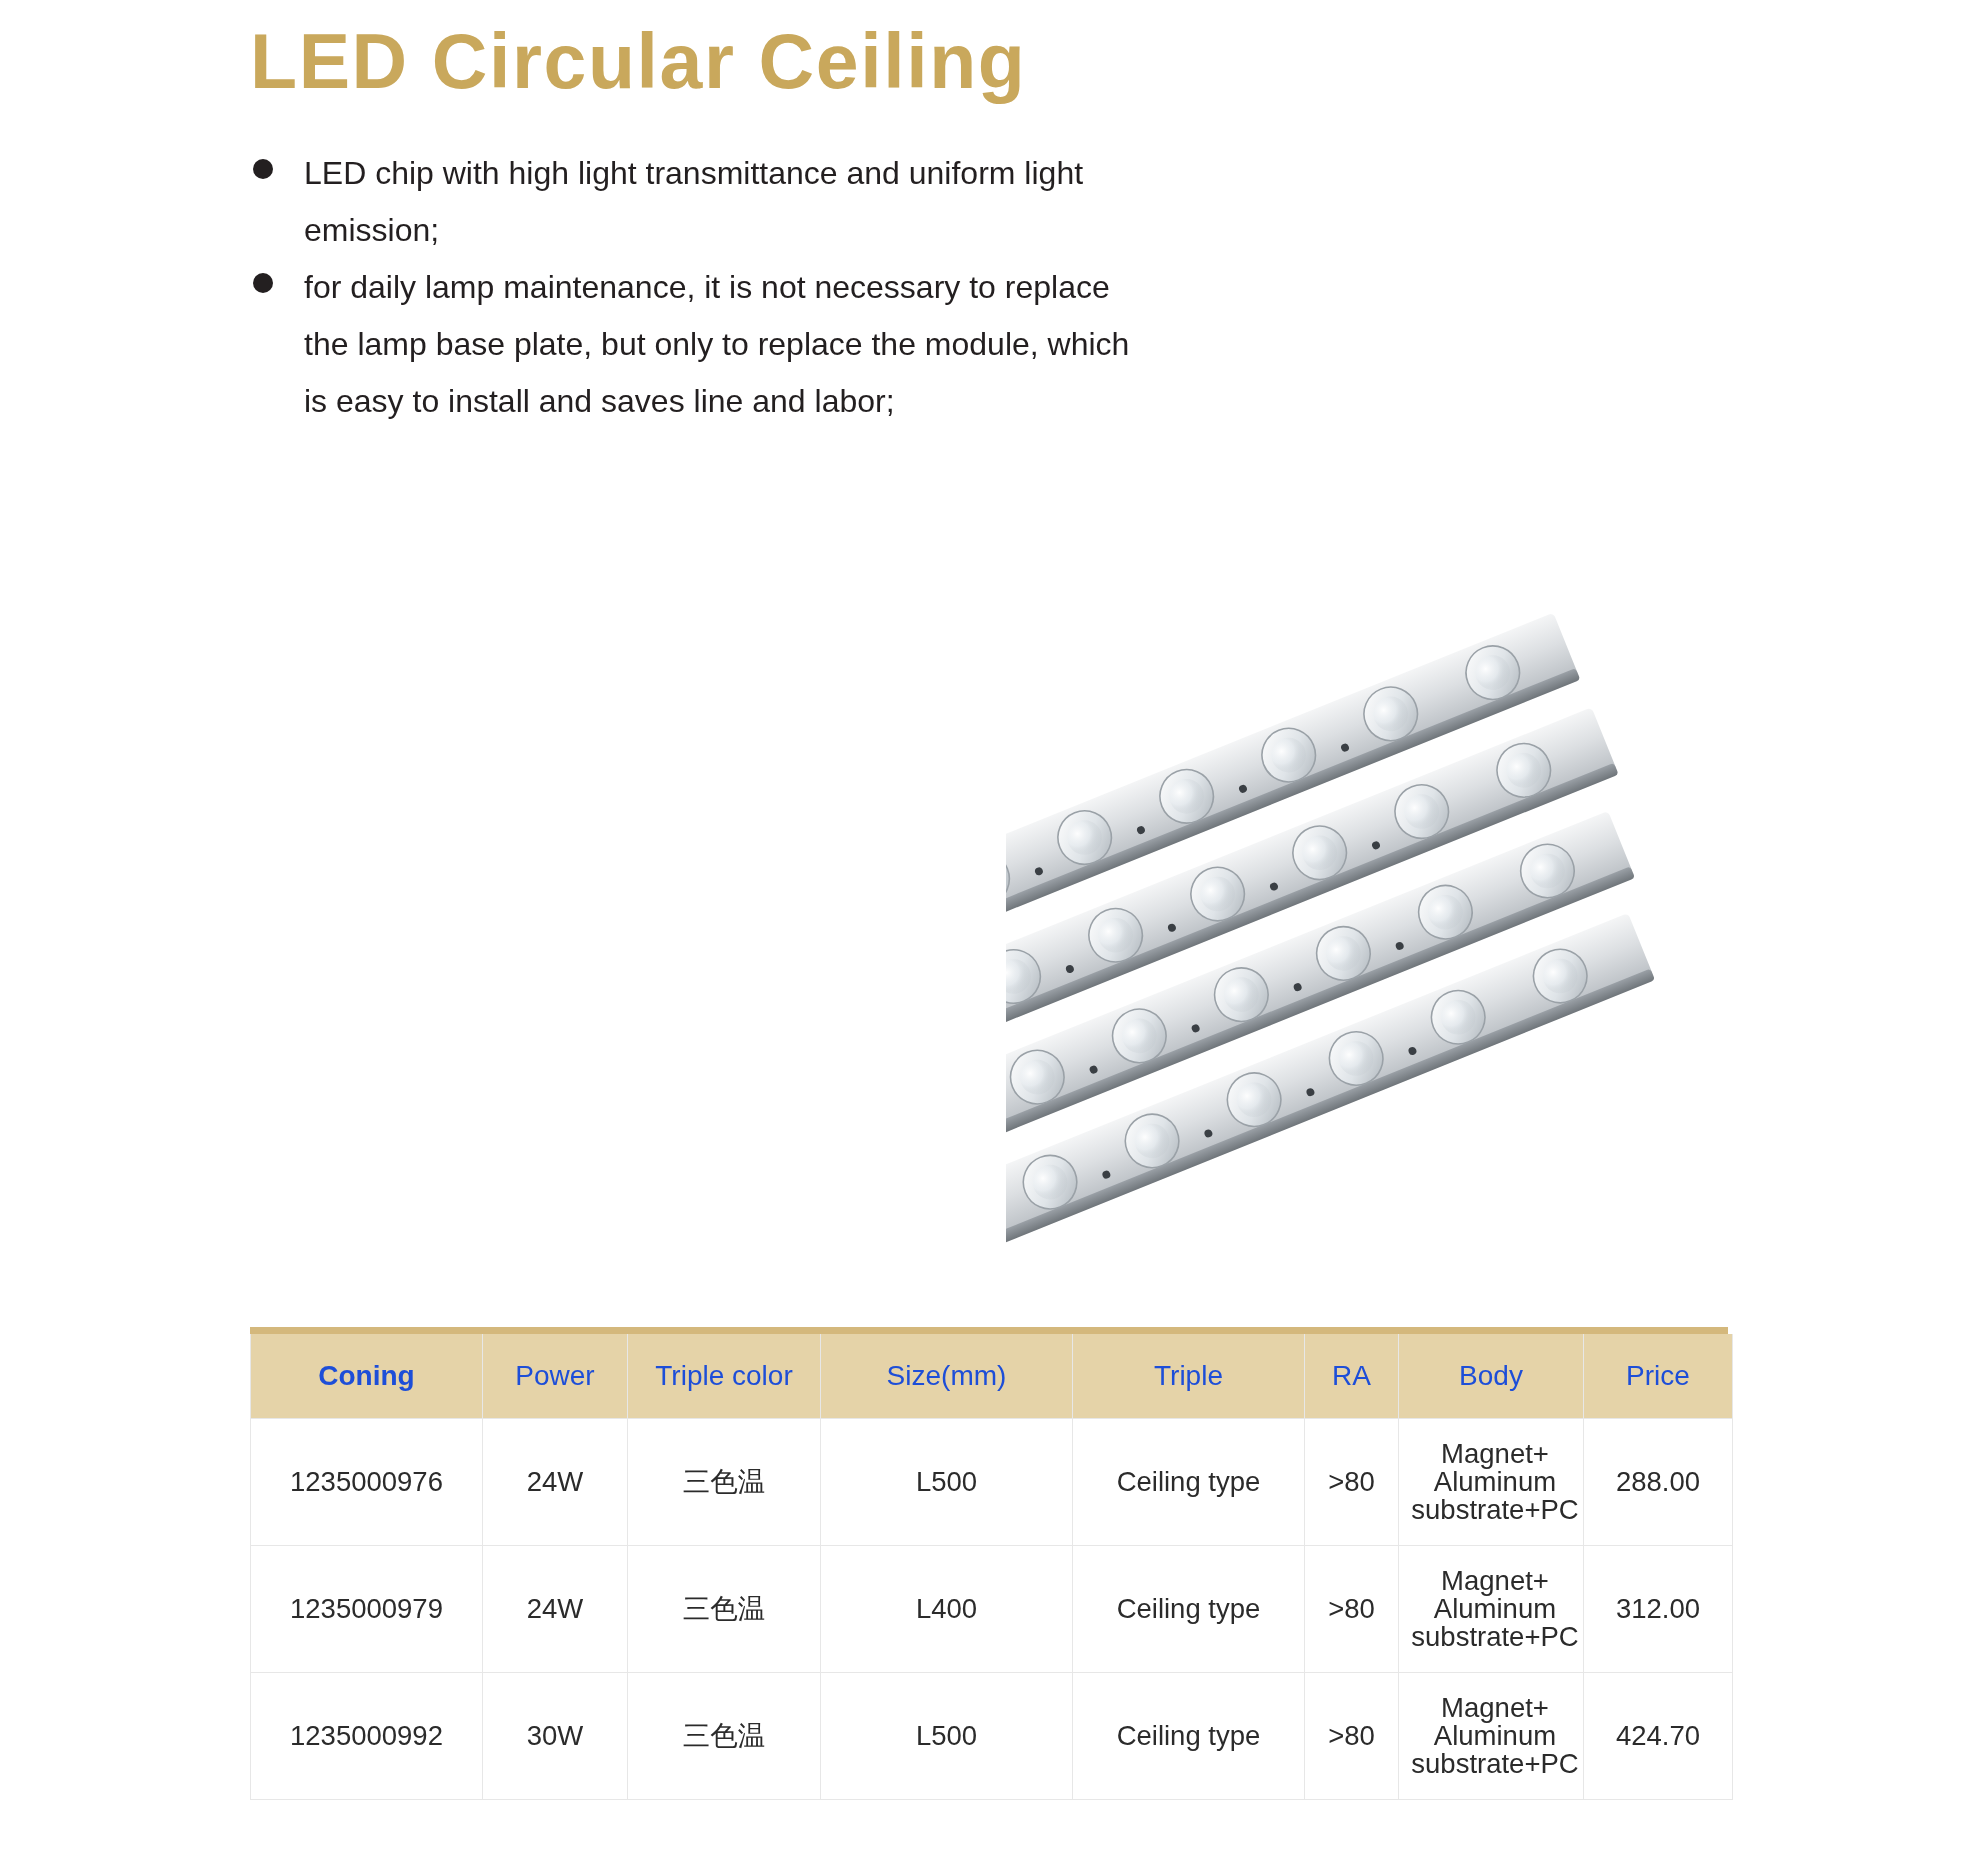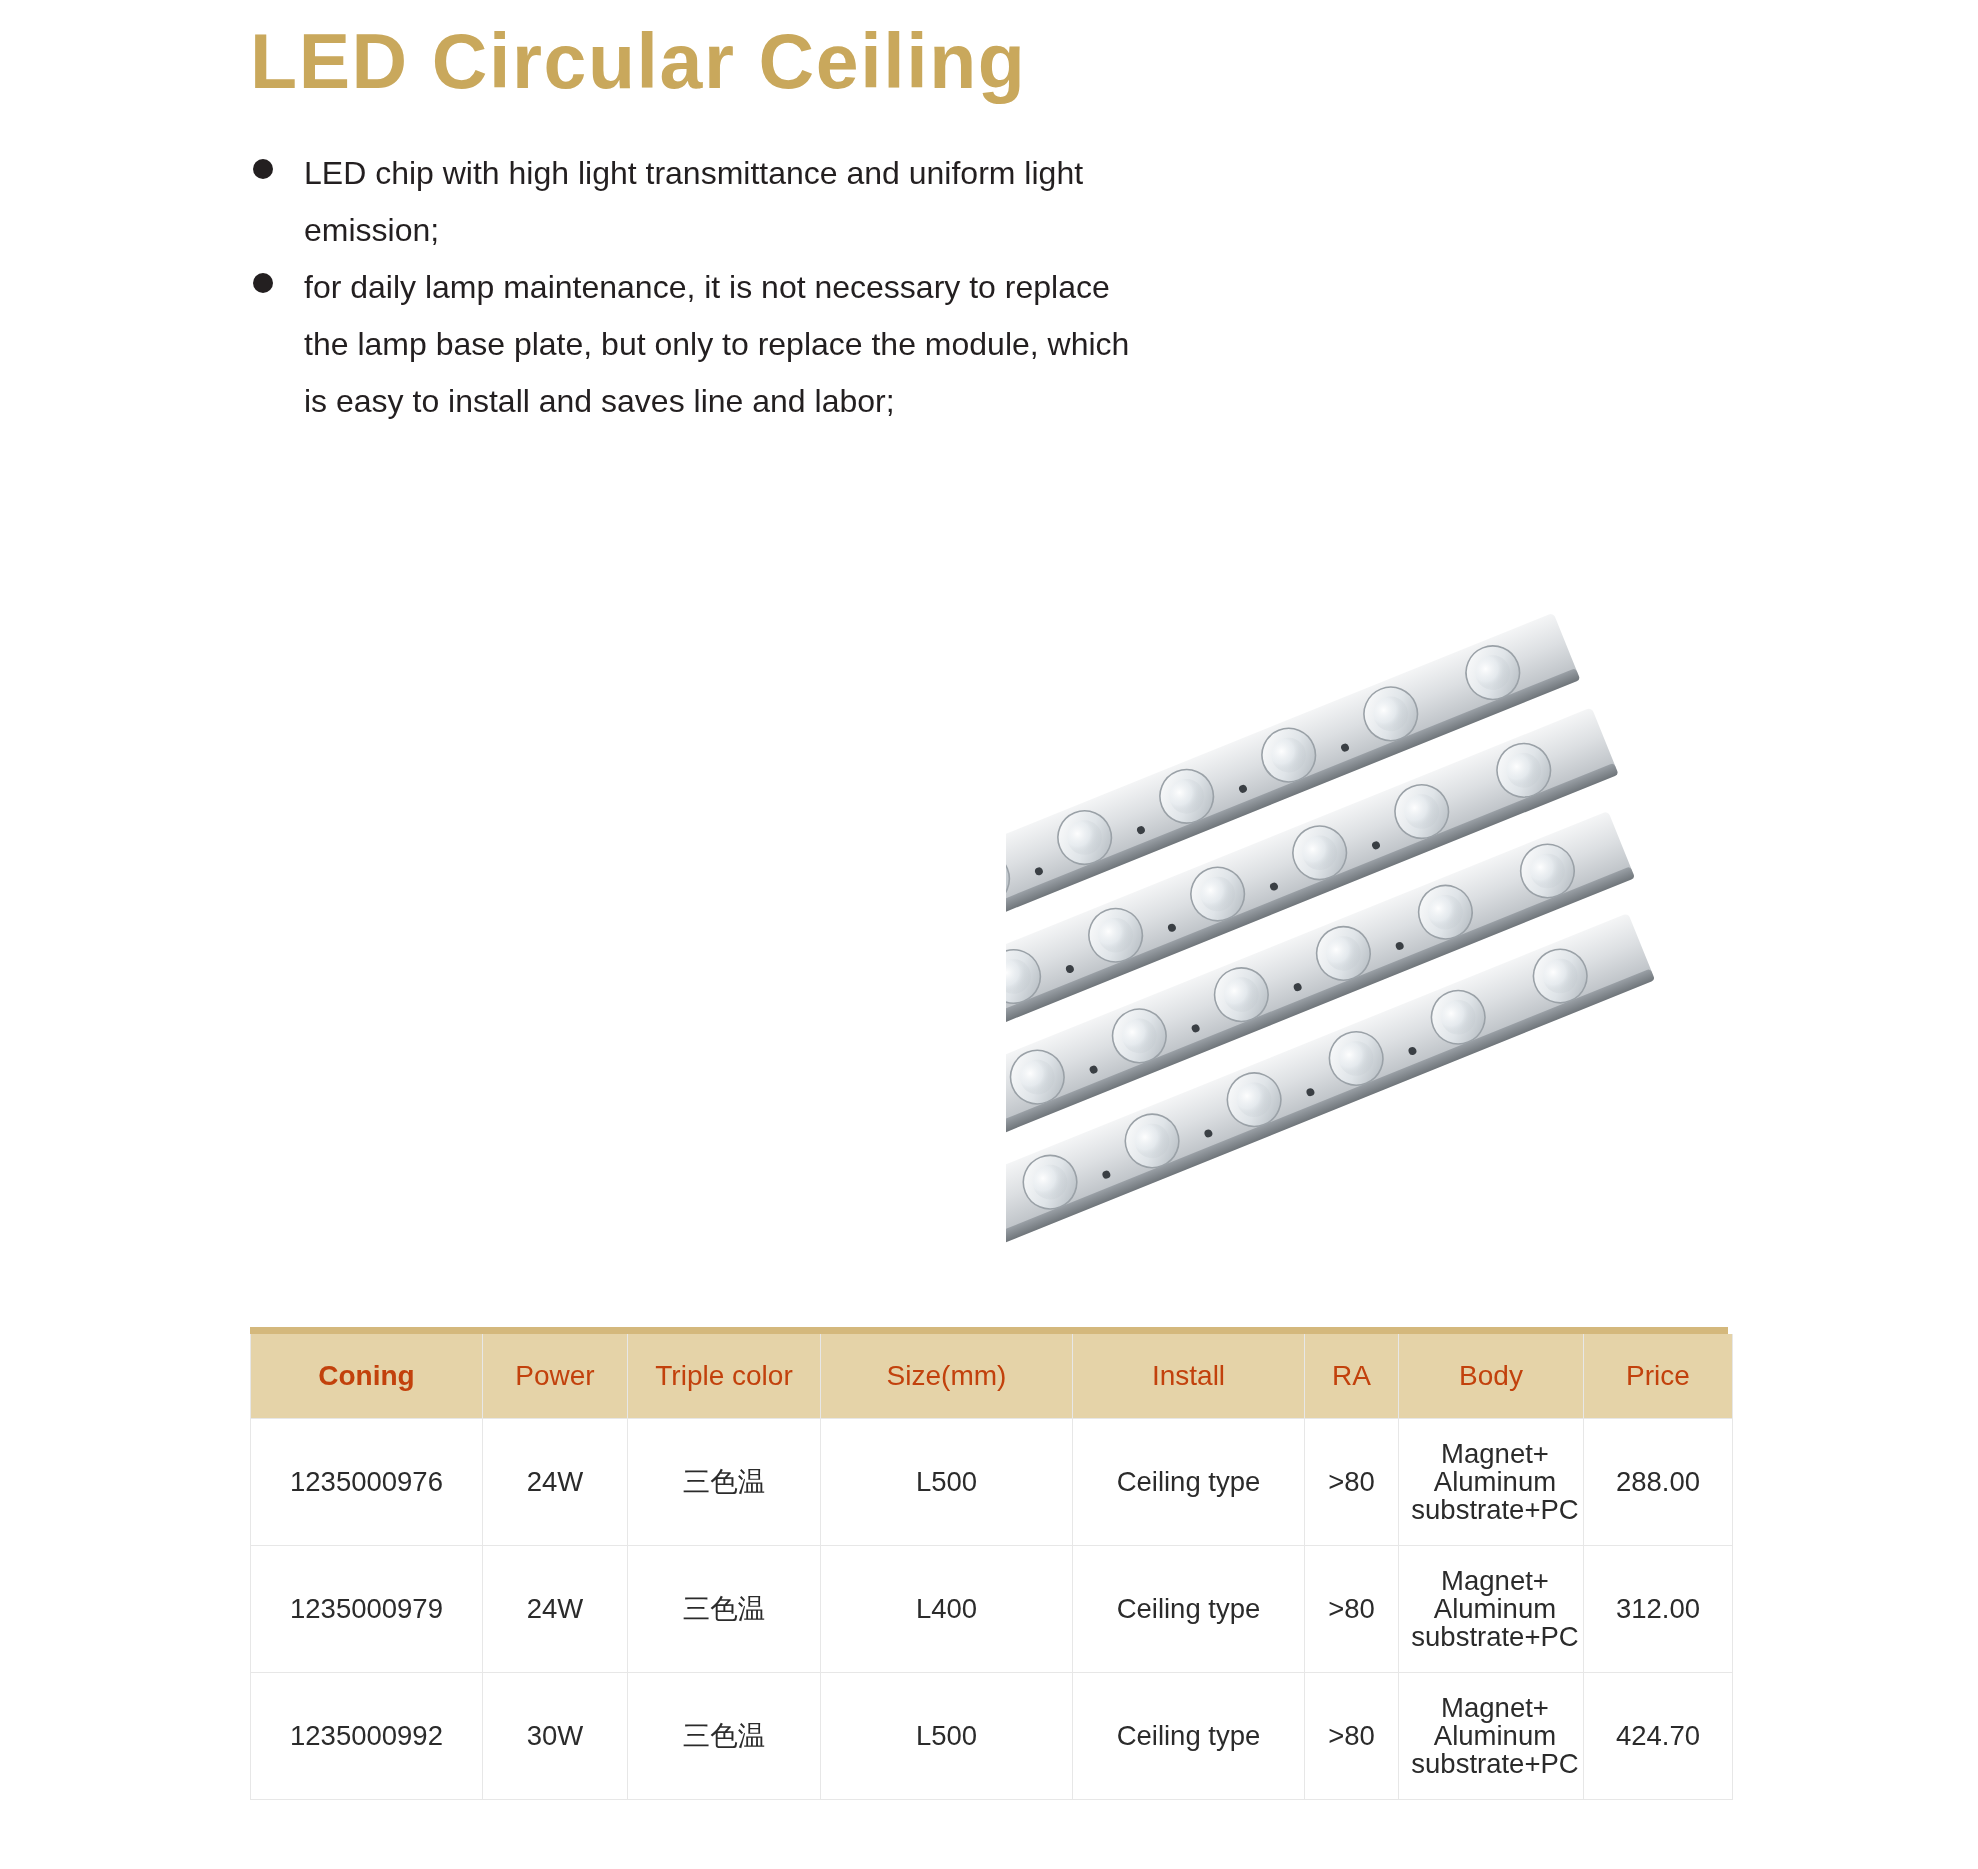--- a/index.html
+++ b/index.html
@@ -86,21 +86,21 @@
     width: 100%;
   }
   table.spec {
     border-collapse: collapse;
     width: 100%;
     table-layout: fixed;
     font-size: 26px;
   }
   table.spec th {
     background: #e5d3a8;
-    color: #c2410c;
+    color: #1d4ed8;
     font-weight: normal;
     font-size: 28px;
     height: 82px;
     border: 0.8px solid #e7e7e7;
     border-top: none;
     text-align: center;
     vertical-align: middle;
   }
   table.spec th.coning-h { font-weight: bold; }
   table.spec td {
@@ -275,21 +275,21 @@
           <col class="col-ra">
           <col class="col-body">
           <col class="col-price">
       </colgroup>
       <thead>
         <tr>
           <th class="coning-h">Coning</th>
           <th>Power</th>
           <th>Triple color</th>
           <th>Size(mm)</th>
-          <th>Install</th>
+          <th>Triple</th>
           <th>RA</th>
           <th>Body</th>
           <th>Price</th>
         </tr>
       </thead>
       <tbody>
         <tr>
           <td>1235000976</td>
           <td>24W</td>
           <td>三色温</td>

